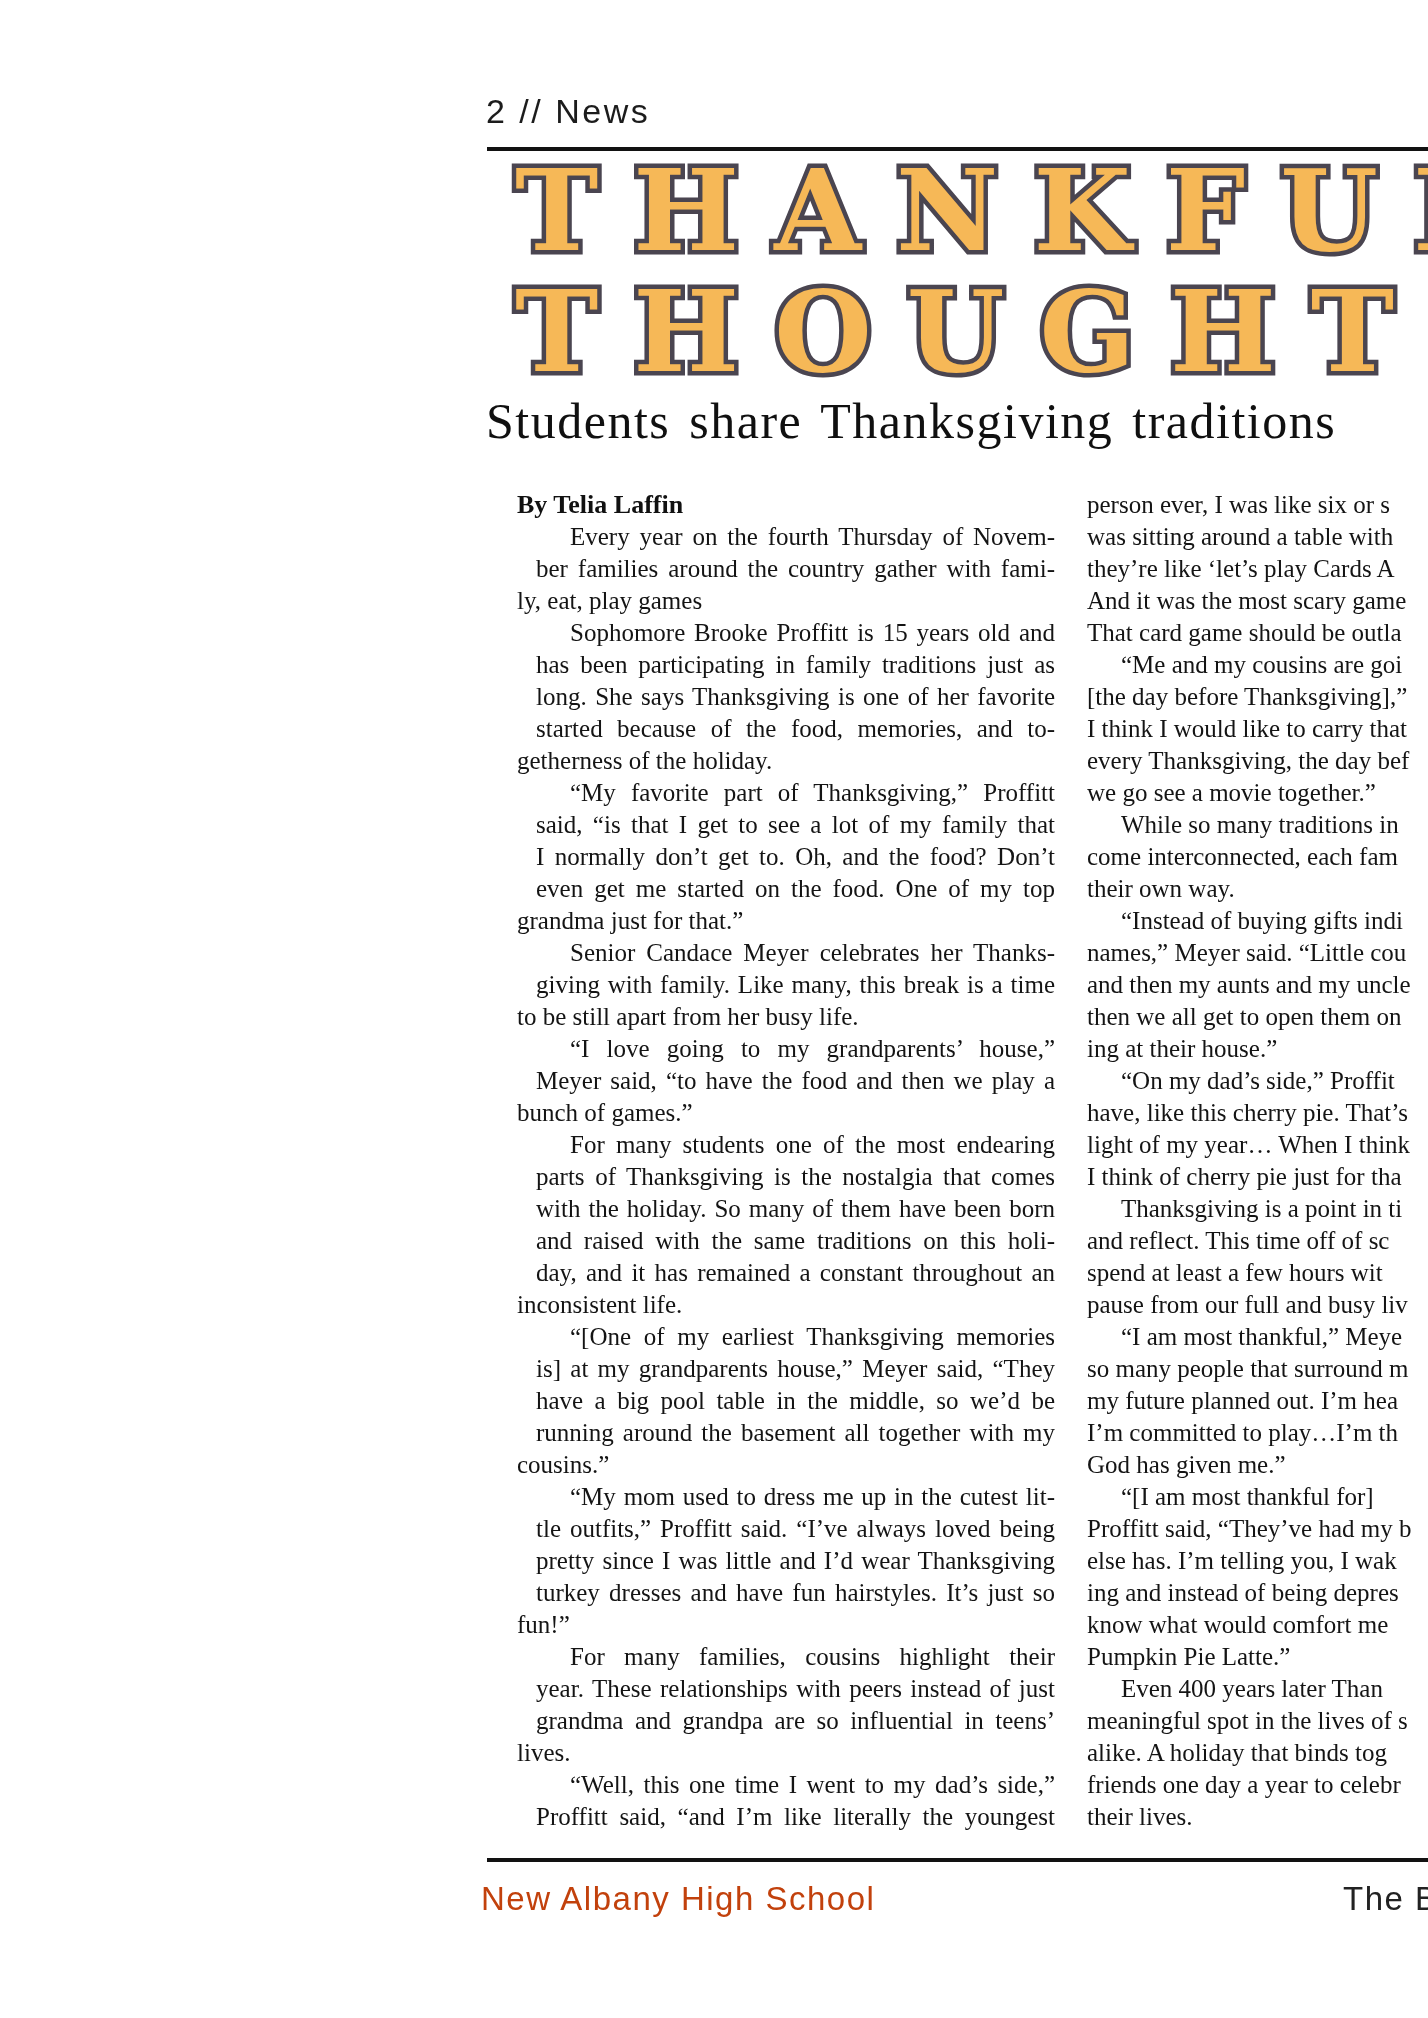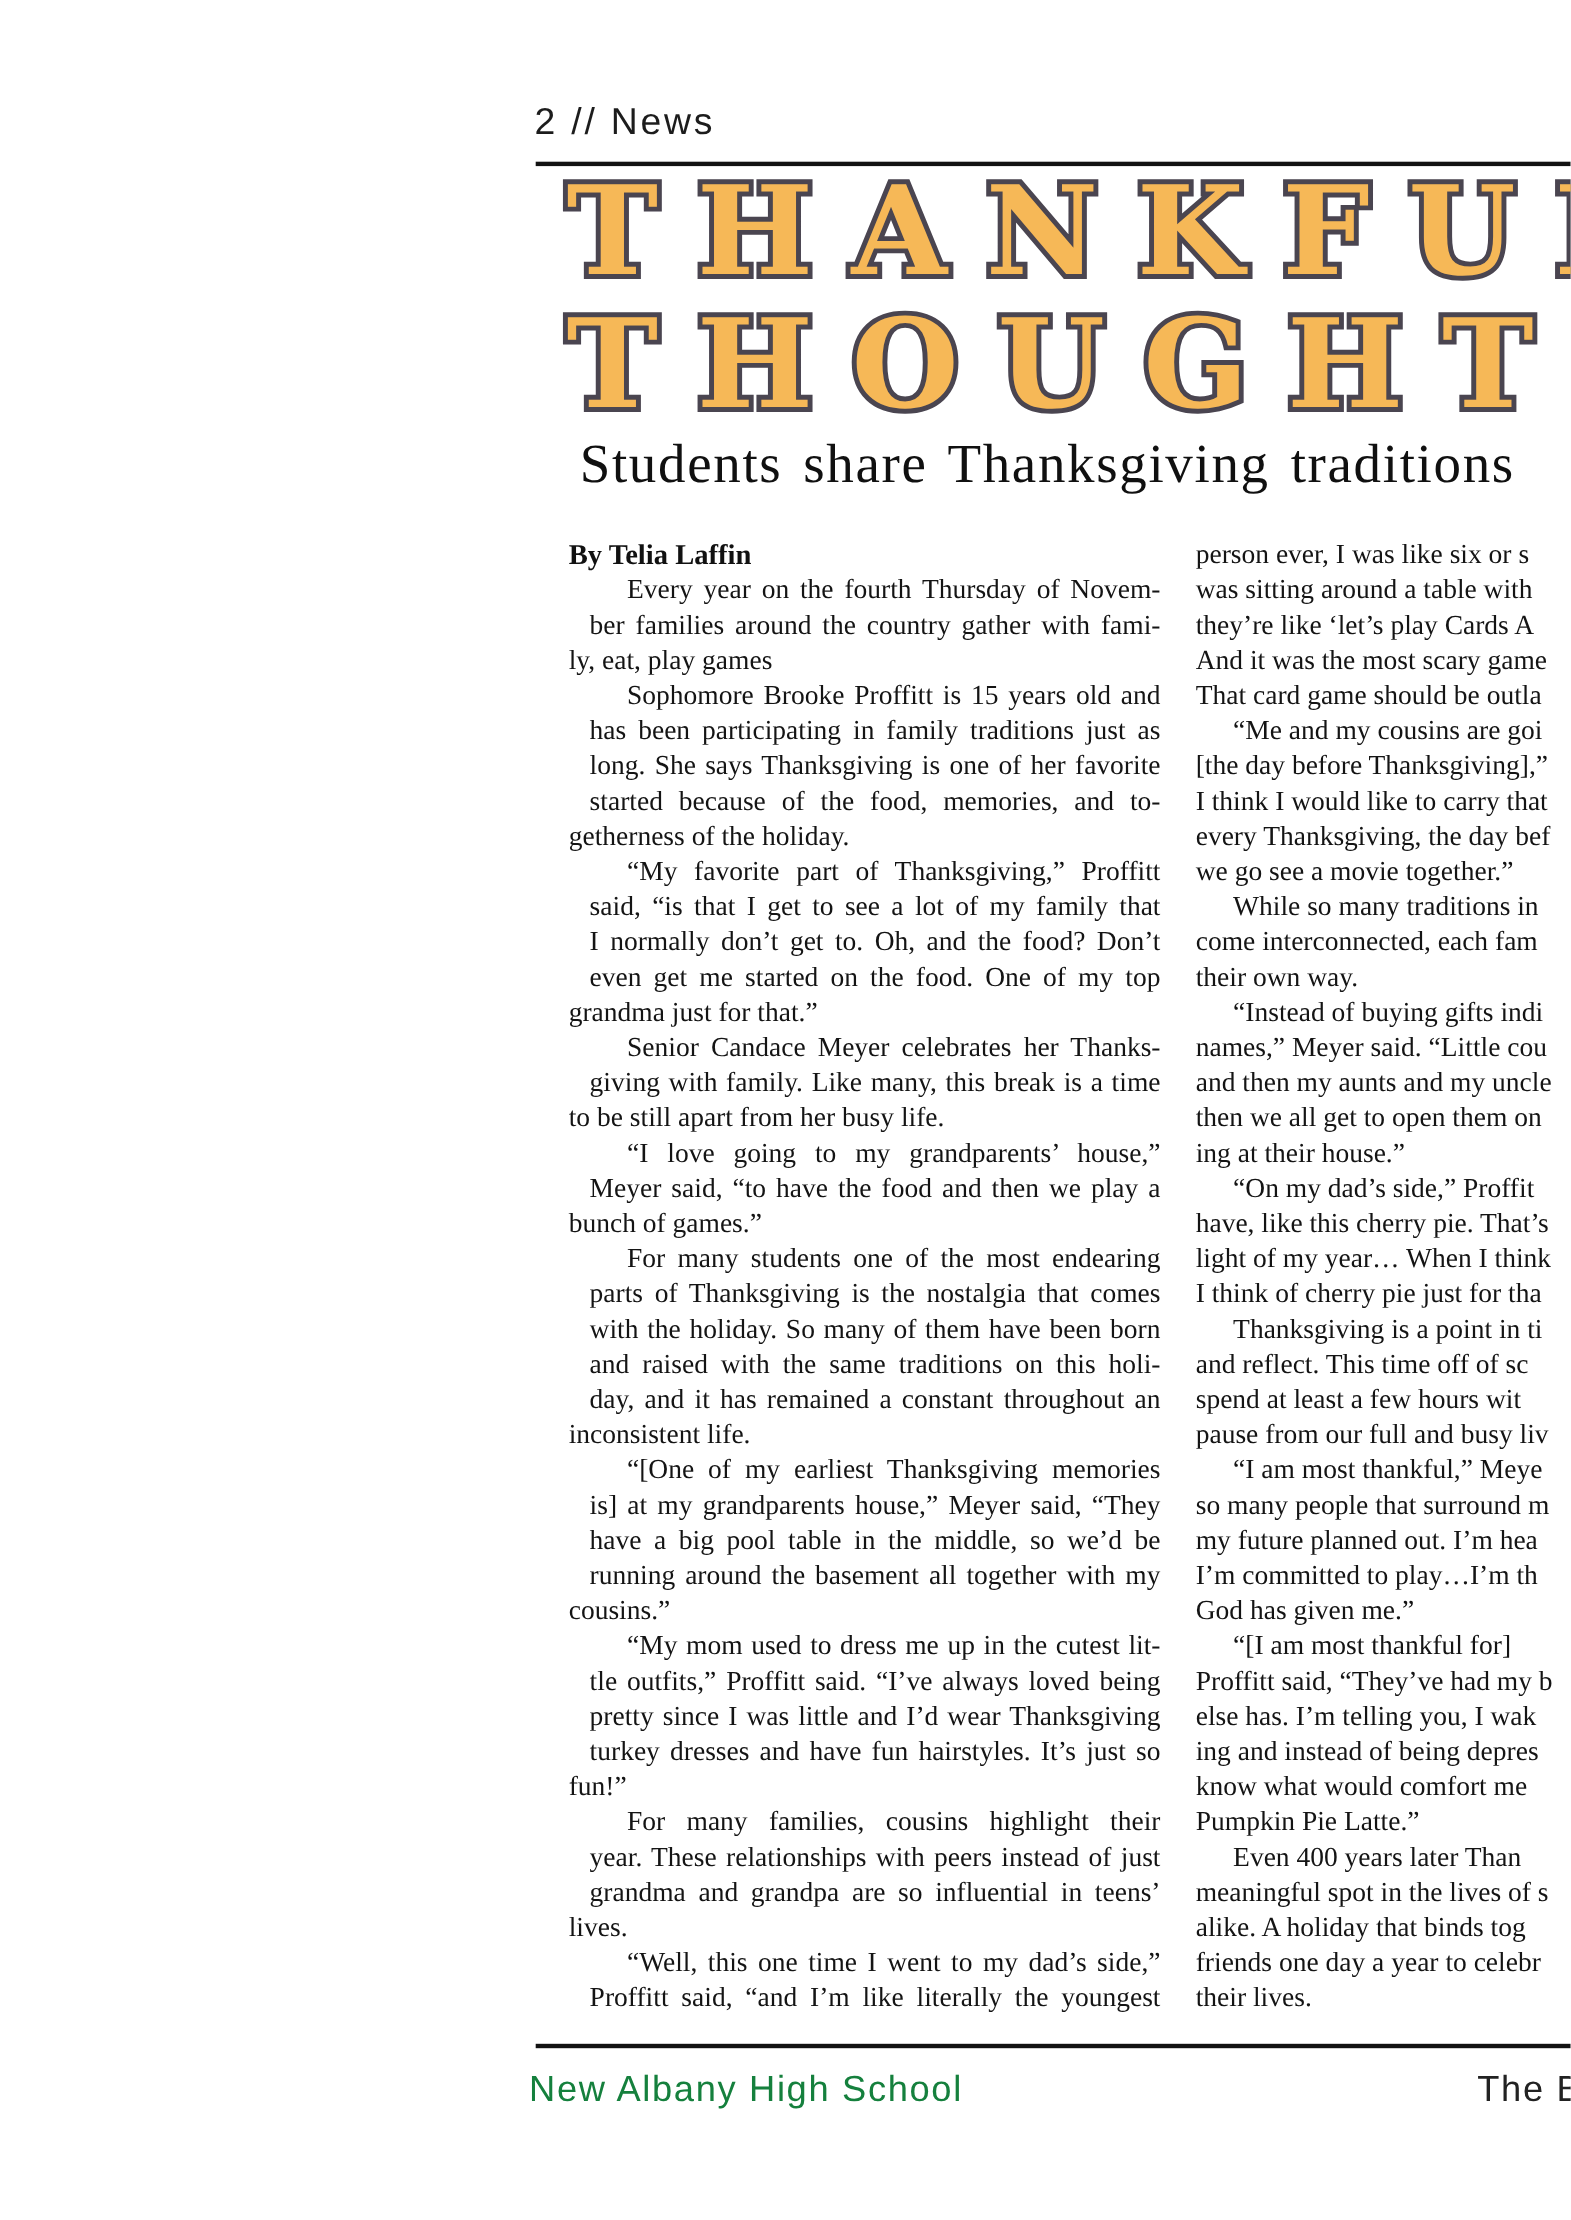--- a/index.html
+++ b/index.html
@@ -21,41 +21,41 @@
     position:absolute;left:515px;top:150px;white-space:nowrap;
     font-family:"DejaVu Serif", serif;font-weight:bold;
     font-size:112px;line-height:121px;letter-spacing:35px;
     color:#F6B857;
     -webkit-text-stroke:9px #4A4550;
     paint-order:stroke fill;
   }
   .big-title .tline{height:121px;}
   
   .subtitle{
-    position:absolute;left:527px;top:392px;white-space:nowrap;
+    position:absolute;left:486px;top:392px;white-space:nowrap;
     font-size:50px;letter-spacing:1.5px;word-spacing:5px;color:#101010;
   }
   
   .byline{
     position:absolute;left:517px;top:489px;
     font-size:26px;font-weight:bold;line-height:32px;white-space:nowrap;text-align:center;
   }
   
   .col{position:absolute;font-size:25px;line-height:32px;color:#141414;}
   .col-left{left:517px;top:521px;width:538px;}
   .col-right{left:1087px;top:489px;width:560px;}
   .bl{height:32px;white-space:nowrap;}
   .bl.just{text-align:justify;text-align-last:justify;white-space:normal;
            overflow:hidden;margin-left:19px;}
   .bl.ind{padding-left:34px;}
   
   .footer-left{
     position:absolute;left:481px;top:1880px;
     font-family:"Liberation Sans", sans-serif;font-size:33px;
-    letter-spacing:1.5px;color:#15803d;white-space:nowrap;
+    letter-spacing:1.5px;color:#c2410c;white-space:nowrap;
   }
   .footer-right{
     position:absolute;left:1343px;top:1880px;
     font-family:"Liberation Sans", sans-serif;font-size:33px;
     letter-spacing:1.5px;color:#222222;white-space:nowrap;
   }
 </style>
 </head>
 <body>
 

